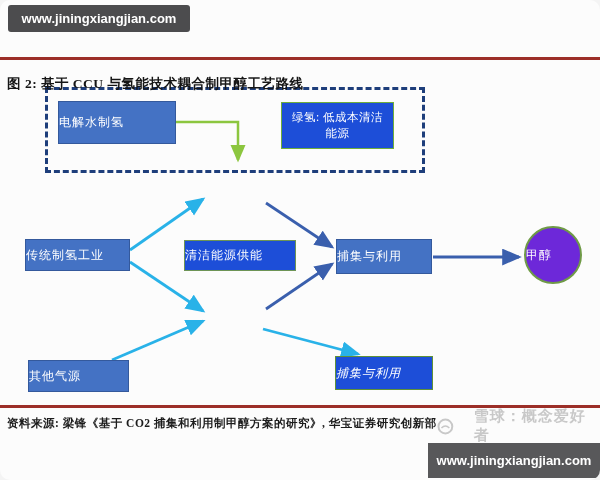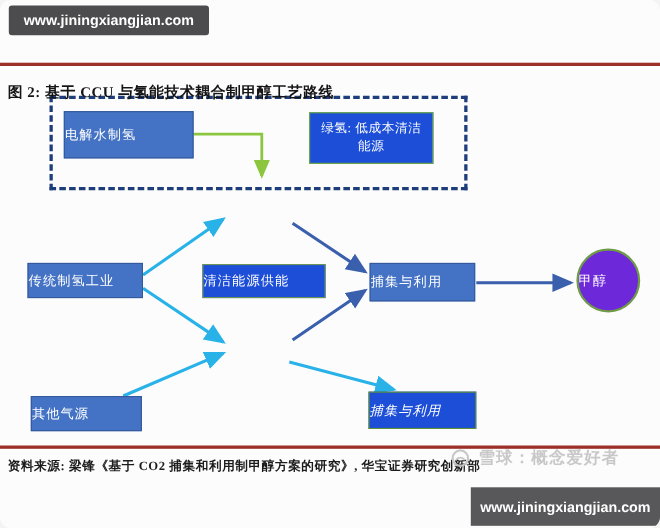--- a/index.html
+++ b/index.html
@@ -30,21 +30,21 @@
   .n-synthesis{left:336px;top:239px;width:96px;height:35px;}
   .n-methanol{left:524px;top:226px;width:58px;height:58px;font-size:12px;}
   .n-co2{left:209px;top:287px;width:57px;height:61px;}
   .n-othergas{left:28px;top:360px;width:101px;height:32px;}
   .n-capture{left:335px;top:356px;width:98px;height:34px;font-style:italic;}
   .arrows{position:absolute;left:0;top:0;width:600px;height:480px;z-index:1;}
   
   .rule-bottom{position:absolute;left:0;top:405px;width:600px;height:2.5px;background:#9c2f28;z-index:1;}
   .source-line{position:absolute;left:7px;top:416px;width:560px;font-size:11.5px;font-weight:bold;
                color:#1c1c1c;letter-spacing:0.5px;white-space:nowrap;z-index:1;}
-  .watermark{position:absolute;left:410px;top:407px;display:flex;align-items:center;gap:8px;
+  .watermark{position:absolute;left:437px;top:407px;display:flex;align-items:center;gap:20px;
              color:#c6c6c6;font-size:15px;font-weight:bold;letter-spacing:1px;z-index:3;opacity:0.95;}
   .bottom-badge{position:absolute;left:428px;top:443px;width:172px;height:35px;background:#58585a;
                 color:#fff;font-family:"Liberation Sans","DejaVu Sans",sans-serif;font-weight:bold;
                 font-size:13px;display:flex;align-items:center;justify-content:center;z-index:4;}
 </style>
 </head>
 <body>
 
 <div class="canvas">
 

